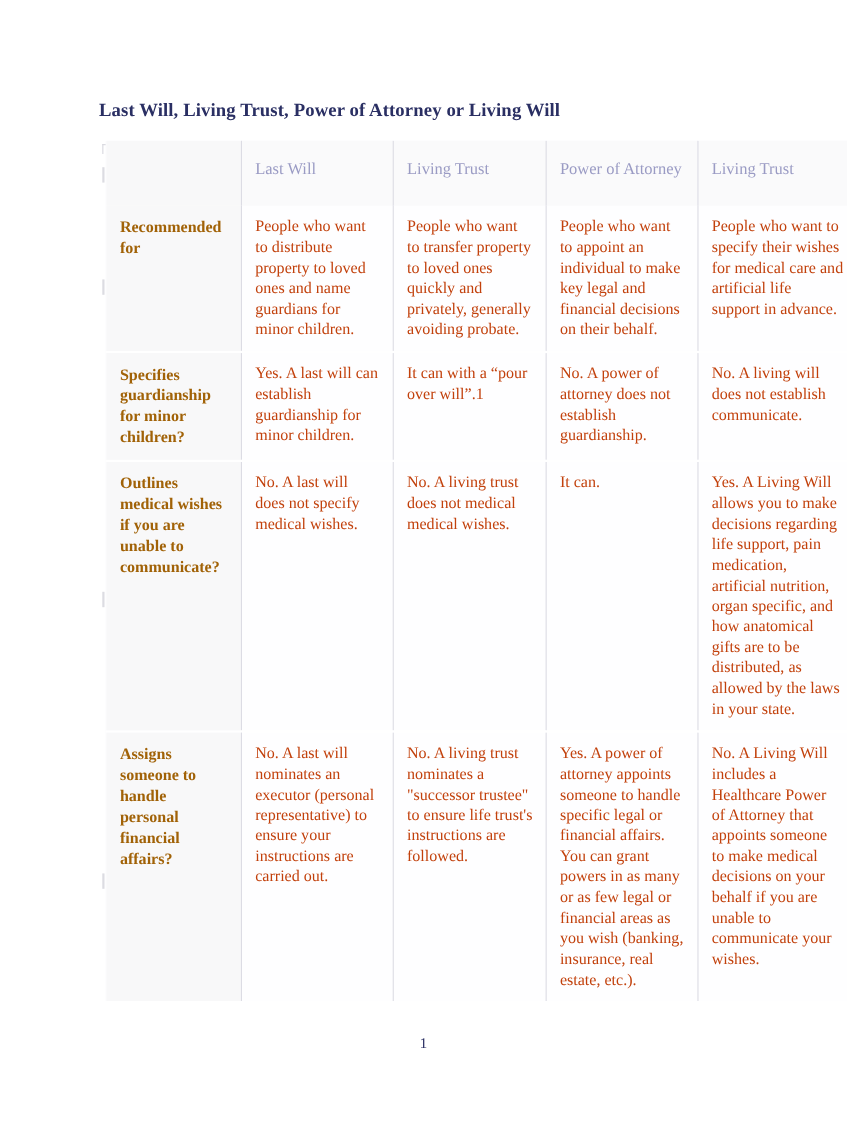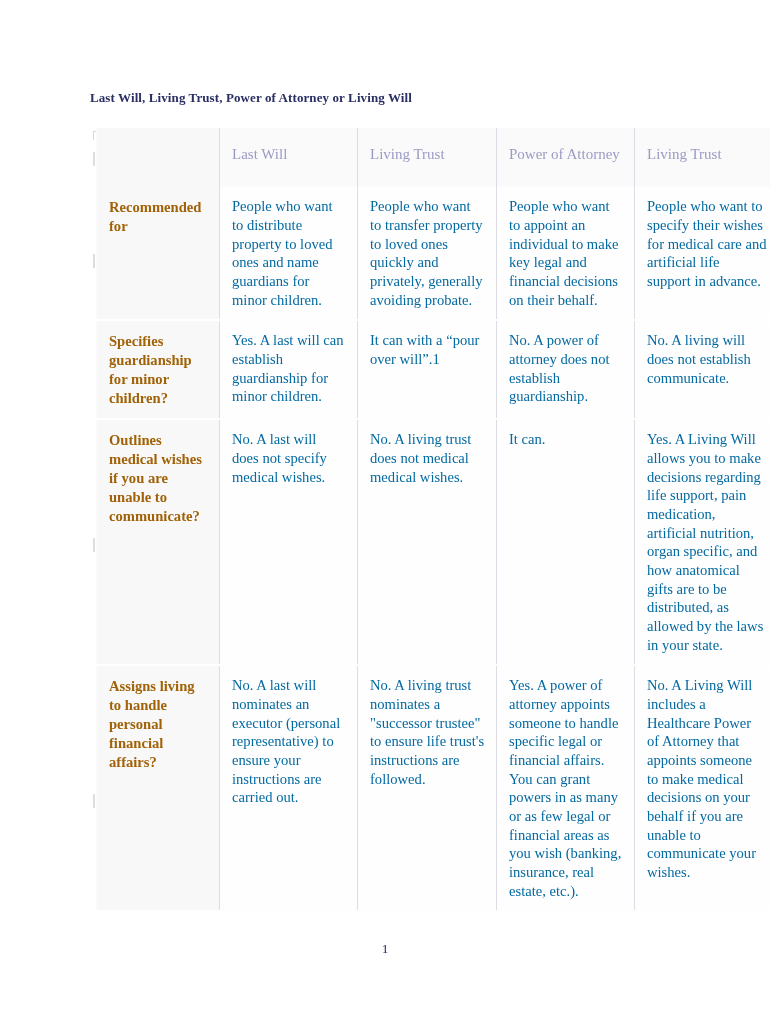--- a/index.html
+++ b/index.html
@@ -22,21 +22,21 @@
     height: 1024px;
     background: #ffffff;
   }
 
   .doc-title {
     position: absolute;
     left: 90px;
     top: 90px;
     width: 620px;
     font-family: "Liberation Serif", "DejaVu Serif", serif;
-    font-size: 13px;
+    font-size: 17px;
     font-weight: bold;
     color: #2a2f63;
     letter-spacing: 0.1px;
     line-height: 1.2;
   }
 
   .table-wrap {
     position: absolute;
     left: 96px;
     top: 128px;
@@ -55,21 +55,21 @@
   table.cmp col.c2 { width: 139px; }
   table.cmp col.c3 { width: 138px; }
   table.cmp col.c4 { width: 143px; }
 
   table.cmp th,
   table.cmp td {
     vertical-align: top;
     padding: 10px 11px 10px 12px;
     font-size: 14.6px;
     line-height: 1.28;
-    color: #0369a1;
+    color: #c2410c;
     background: #ffffff;
     border: 0;
     border-left: 1px solid #dcdce4;
   }
 
   table.cmp th:first-child,
   table.cmp td:first-child {
     border-left: 1px solid transparent;
   }
 
@@ -199,21 +199,21 @@
           <td>No. A living will does not establish communicate.</td>
         </tr>
         <tr>
           <th class="rowlab">Outlines medical wishes if you are unable to communicate?</th>
           <td>No. A last will does not specify medical wishes.</td>
           <td>No. A living trust does not medical medical wishes.</td>
           <td>It can.</td>
           <td>Yes. A Living Will allows you to make decisions regarding life support, pain medication, artificial nutrition, organ specific, and how anatomical gifts are to be distributed, as allowed by the laws in your state.</td>
         </tr>
         <tr>
-          <th class="rowlab">Assigns living to handle personal financial affairs?</th>
+          <th class="rowlab">Assigns someone to handle personal financial affairs?</th>
           <td>No. A last will nominates an executor (personal representative) to ensure your instructions are carried out.</td>
           <td>No. A living trust nominates a "successor trustee" to ensure life trust's instructions are followed.</td>
           <td>Yes. A power of attorney appoints someone to handle specific legal or financial affairs. You can grant powers in as many or as few legal or financial areas as you wish (banking, insurance, real estate, etc.).</td>
           <td>No. A Living Will includes a Healthcare Power of Attorney that appoints someone to make medical decisions on your behalf if you are unable to communicate your wishes.</td>
         </tr>
       </tbody>
     </table>
   </div>
 
   <div class="page-number">1</div>

